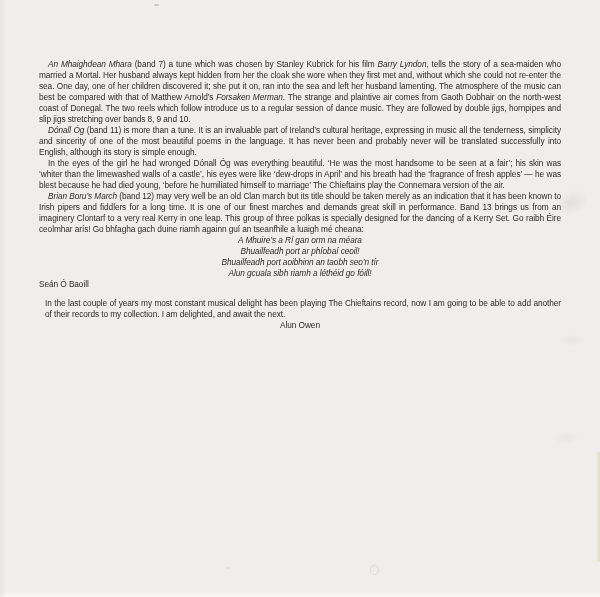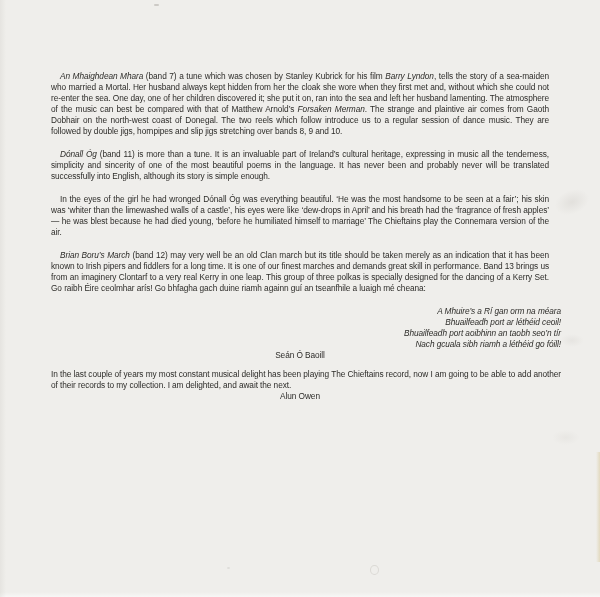--- a/index.html
+++ b/index.html
@@ -15,25 +15,25 @@
       linear-gradient(to right, rgba(200,198,192,0.25) 0px, rgba(200,198,192,0) 6px),
       linear-gradient(to top, rgba(255,255,255,0.55) 0px, rgba(255,255,255,0) 5px),
       #efeeeb;
   }
   .notes {
     position: absolute; left: 39px; top: 59px; width: 522px;
     color: #2d2c29;
     font-size: 8.3px; line-height: 11px; letter-spacing: -0.08px;
     text-align: justify;
   }
-  .para { margin: 12px; text-indent: 9px; }
+  .para { margin: 0; text-indent: 9px; }
   .para em { font-style: italic; }
-  .verse-line { font-style: italic; text-align: right; }
-  .attribution { text-align: center; }
-  .closing { margin: 8px 0 0 12px; text-indent: 0; }
+  .verse-line { font-style: italic; text-align: center; }
+  .attribution { text-align: left; }
+  .closing { margin: 8px 0 0 6px; text-indent: 0; }
   .signature { text-align: center; }
   .smudge { position: absolute; pointer-events: none; }
   .s1 { left: 554px; top: 190px; width: 36px; height: 24px;
         background: radial-gradient(ellipse at center, rgba(158,152,144,0.16), rgba(158,152,144,0) 70%);
         transform: rotate(-22deg); }
   .s2 { left: 560px; top: 334px; width: 24px; height: 13px;
         background: radial-gradient(ellipse at center, rgba(158,152,144,0.11), rgba(158,152,144,0) 70%); }
   .s3 { left: 552px; top: 430px; width: 28px; height: 15px;
         background: radial-gradient(ellipse at center, rgba(158,152,144,0.09), rgba(158,152,144,0) 70%); }
   .edge-strip { right: 0; top: 452px; width: 4px; height: 110px;
@@ -51,23 +51,23 @@
 <div class="sheet">
   <div class="notes" style="color: rgb(45, 44, 41);">
     <div>
         <p class="para"><em>An Mhaighdean Mhara</em><span> (band 7) a tune which was chosen by Stanley Kubrick for his film </span><em>Barry Lyndon</em><span>, tells the story of a sea-maiden who married a Mortal. Her husband always kept hidden from her the cloak she wore when they first met and, without which she could not re-enter the sea. One day, one of her children discovered it; she put it on, ran into the sea and left her husband lamenting. The atmosphere of the music can best be compared with that of Matthew Arnold’s </span><em>Forsaken Merman</em><span>. The strange and plaintive air comes from Gaoth Dobhair on the north-west coast of Donegal. The two reels which follow introduce us to a regular session of dance music. They are followed by double jigs, hornpipes and slip jigs stretching over bands 8, 9 and 10.</span></p>
         <p class="para"><em>Dónall Óg</em><span> (band 11) is more than a tune. It is an invaluable part of Ireland’s cultural heritage, expressing in music all the tenderness, simplicity and sincerity of one of the most beautiful poems in the language. It has never been and probably never will be translated successfully into English, although its story is simple enough.</span></p>
         <p class="para"><span>In the eyes of the girl he had wronged Dónall Óg was everything beautiful. ‘He was the most handsome to be seen at a fair’; his skin was ‘whiter than the limewashed walls of a castle’, his eyes were like ‘dew-drops in April’ and his breath had the ‘fragrance of fresh apples’ — he was blest because he had died young, ‘before he humiliated himself to marriage’ The Chieftains play the Connemara version of the air.</span></p>
         <p class="para"><em>Brian Boru’s March</em><span> (band 12) may very well be an old Clan march but its title should be taken merely as an indication that it has been known to Irish pipers and fiddlers for a long time. It is one of our finest marches and demands great skill in performance. Band 13 brings us from an imaginery Clontarf to a very real Kerry in one leap. This group of three polkas is specially designed for the dancing of a Kerry Set. Go raibh Éire ceolmhar arís! Go bhfagha gach duine riamh againn guí an tseanfhile a luaigh mé cheana:</span></p>
       </div>
     <div>
         <div class="verse-line">A Mhuire’s a Rí gan orm na méara</div>
-        <div class="verse-line">Bhuailfeadh port ar léthéid ceoil!</div>
+        <div class="verse-line">Bhuailfeadh port ar phíobaí ceoil!</div>
         <div class="verse-line">Bhuailfeadh port aoibhinn an taobh seo’n tír</div>
-        <div class="verse-line">Nach gcuala sibh riamh a léthéid go fóill!</div>
+        <div class="verse-line">Alun gcuala sibh riamh a léthéid go fóill!</div>
       </div>
     <div class="attribution">Seán Ó Baoill</div>
     <p class="closing">In the last couple of years my most constant musical delight has been playing The Chieftains record, now I am going to be able to add another of their records to my collection. I am delighted, and await the next.</p>
     <div class="signature">Alun Owen</div>
   </div>
 
   <div class="smudge s1"></div>
   <div class="smudge s2"></div>
   <div class="smudge s3"></div>
   <div class="smudge edge-strip"></div>

